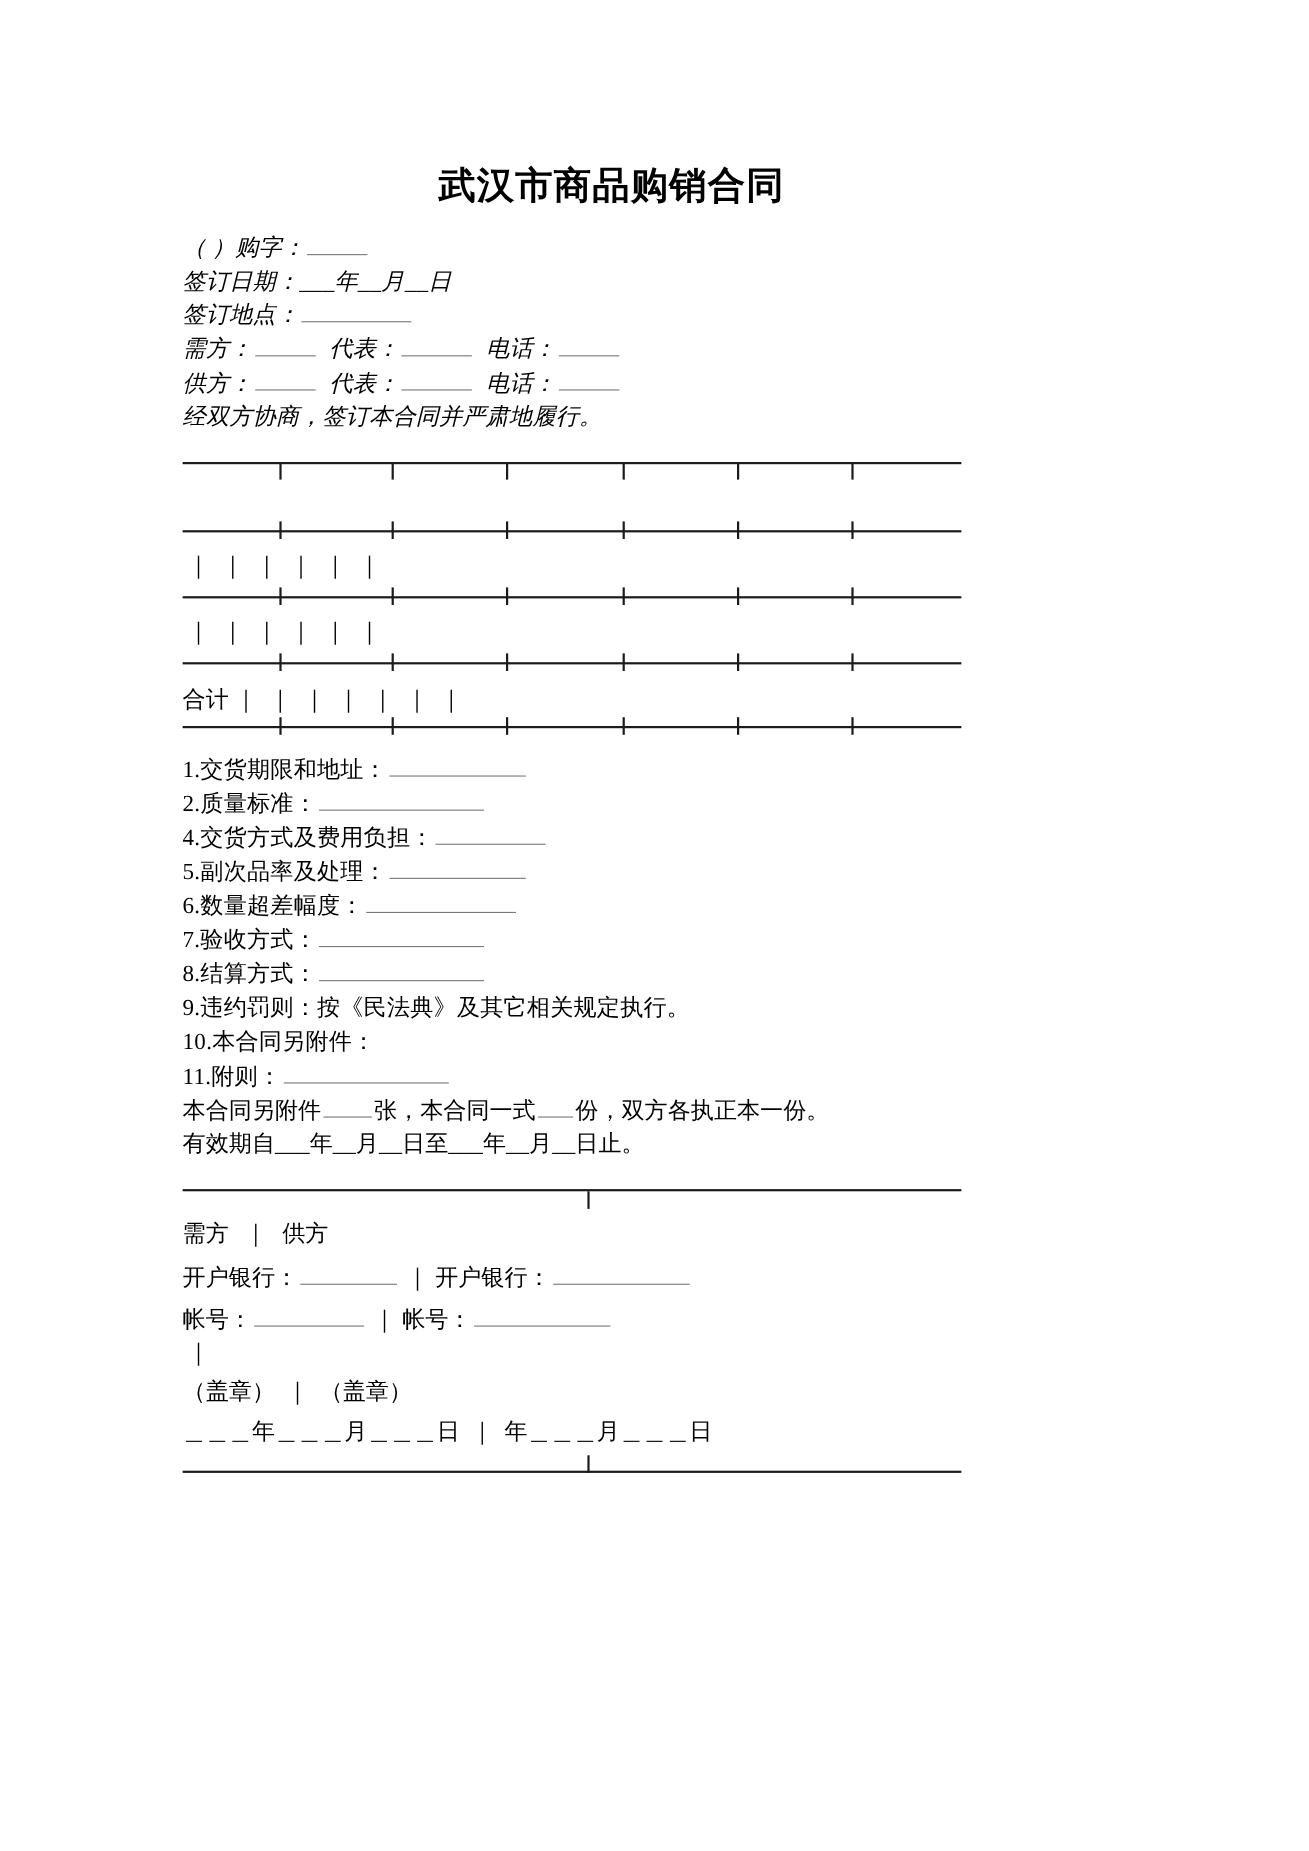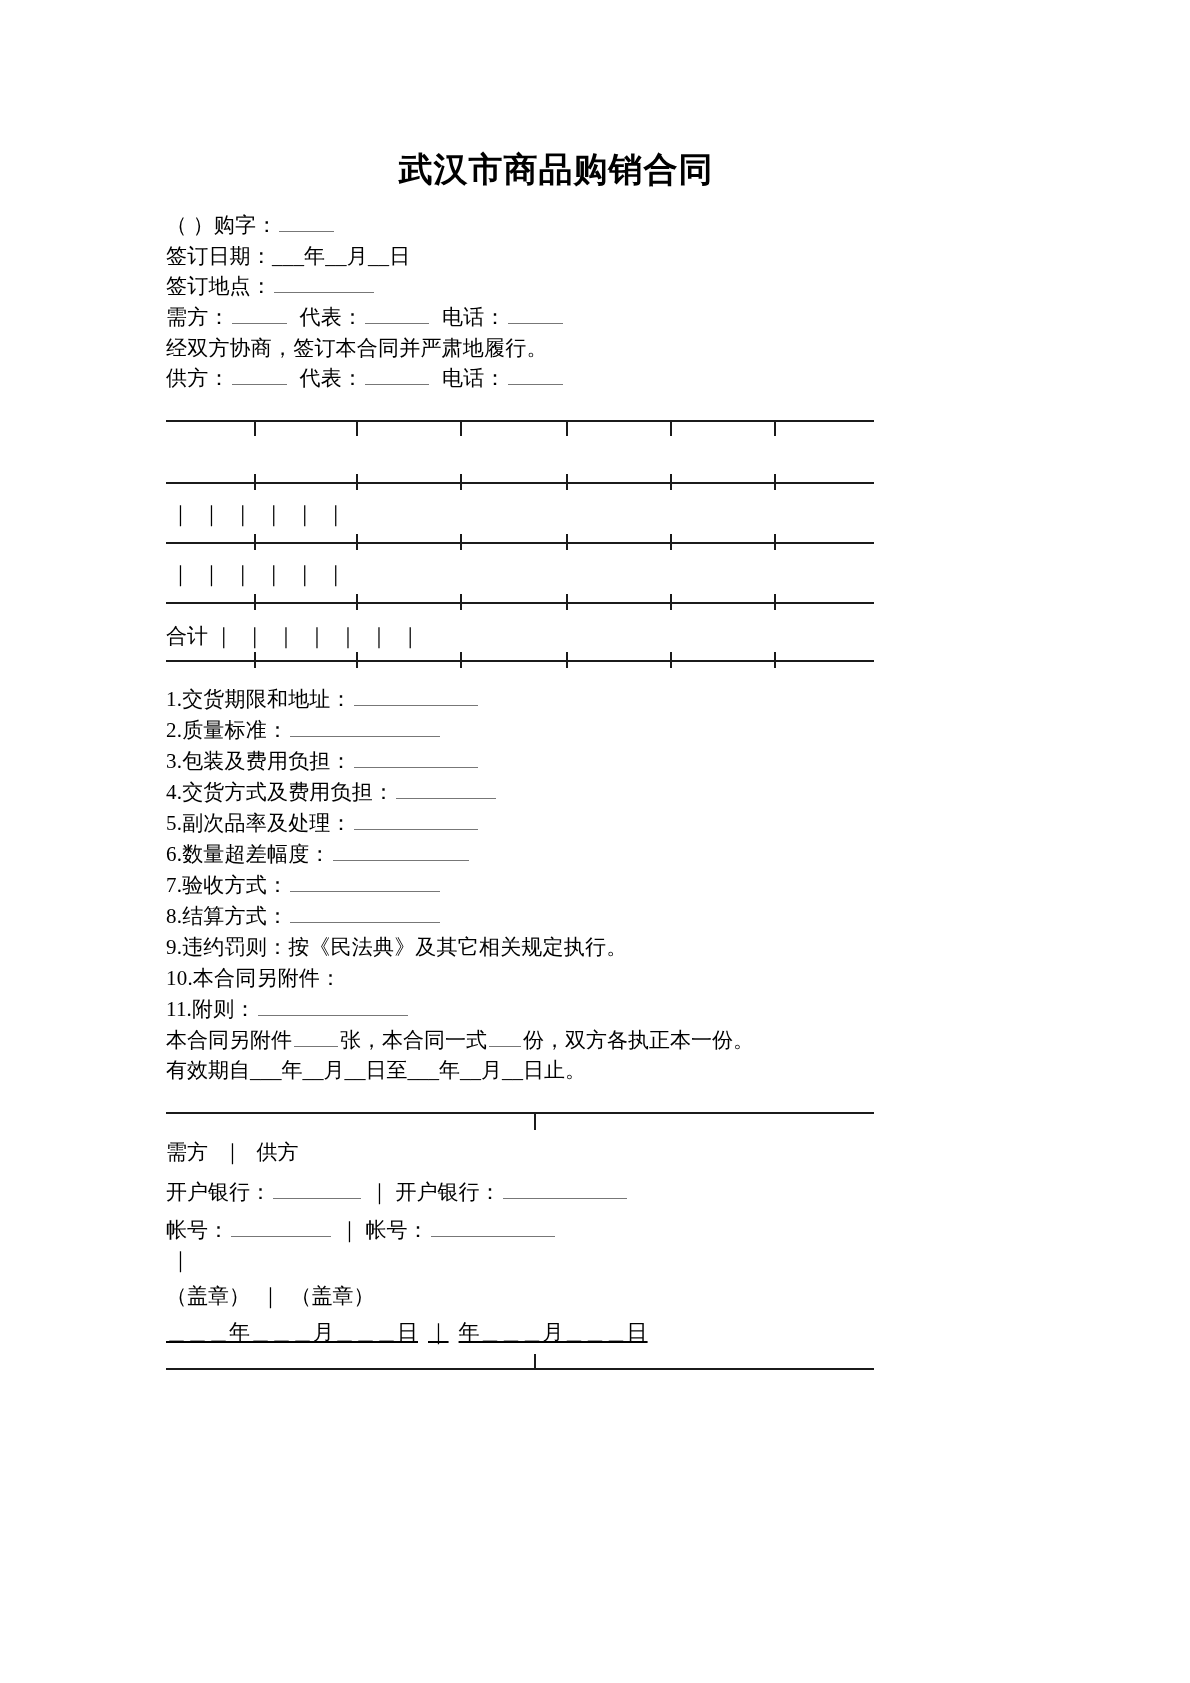--- a/index.html
+++ b/index.html
@@ -64,21 +64,21 @@
   .u4 { width: 44px; }
   .u5 { width: 55px; }
   .u6 { width: 64px; }
   .u8 { width: 88px; }
   .u9 { width: 100px; }
   .u11 { width: 124px; }
   .u12 { width: 136px; }
   .u13 { width: 150px; }
   .u3 { width: 32px; }
 
-  .head-block { margin-top: 18px; }
+  .head-block { margin-top: 18px; font-style: italic; }
 
   
   .tbl {
     position: relative;
     margin-top: 26px;
     width: 708px;
     height: 242px;
   }
   .rule {
     position: absolute;
@@ -147,23 +147,23 @@
     <div class="head-block">
 
       <div class="line"><span>（ ）购字：</span><span class="blank u5"></span></div>
 
       <div class="line"><span>签订日期：</span><span>___年__月__日</span></div>
 
       <div class="line"><span>签订地点：</span><span class="blank u9"></span></div>
 
       <div class="line"><span>需方：</span><span class="blank u5"></span><span>  </span><span>代表：</span><span class="blank u6"></span><span>  </span><span>电话：</span><span class="blank u5"></span></div>
 
+      <div class="line"><span>供方：</span><span class="blank u5"></span><span>  </span><span>代表：</span><span class="blank u6"></span><span>  </span><span>电话：</span><span class="blank u5"></span></div>
+
       <div class="line">经双方协商，签订本合同并严肃地履行。</div>
-
-      <div class="line"><span>供方：</span><span class="blank u5"></span><span>  </span><span>代表：</span><span class="blank u6"></span><span>  </span><span>电话：</span><span class="blank u5"></span></div>
     </div>
 
     <div class="tbl">
 
       <div class="rule" style="top:0px;"></div>
       <div class="tick" style="left:88px;  top:0px;"></div>
       <div class="tick" style="left:190px; top:0px;"></div>
       <div class="tick" style="left:294px; top:0px;"></div>
       <div class="tick" style="left:400px; top:0px;"></div>
       <div class="tick" style="left:504px; top:0px;"></div>
@@ -205,21 +205,20 @@
       <div class="tick" style="left:190px; top:232px;"></div>
       <div class="tick" style="left:294px; top:232px;"></div>
       <div class="tick" style="left:400px; top:232px;"></div>
       <div class="tick" style="left:504px; top:232px;"></div>
       <div class="tick" style="left:608px; top:232px;"></div>
     </div>
 
     <div class="terms" id="terms-list">
         <div class="line"><span>1.</span><span>交货期限和地址：</span><span class="blank u11"></span></div>
         <div class="line"><span>2.</span><span>质量标准：</span><span class="blank u13"></span></div>
-        <div class="line"><span>3.</span><span>包装及费用负担：</span><span class="blank u11"></span></div>
         <div class="line"><span>4.</span><span>交货方式及费用负担：</span><span class="blank u9"></span></div>
         <div class="line"><span>5.</span><span>副次品率及处理：</span><span class="blank u11"></span></div>
         <div class="line"><span>6.</span><span>数量超差幅度：</span><span class="blank u12"></span></div>
         <div class="line"><span>7.</span><span>验收方式：</span><span class="blank u13"></span></div>
         <div class="line"><span>8.</span><span>结算方式：</span><span class="blank u13"></span></div>
         <div class="line"><span>9.</span><span>违约罚则：按《民法典》及其它相关规定执行。</span></div>
         <div class="line"><span>10.</span><span>本合同另附件：</span></div>
         <div class="line"><span>11.</span><span>附则：</span><span class="blank u13"></span></div>
       </div>
 
@@ -235,20 +234,20 @@
       <div class="sig-line" style="top:42px;"><span>需方</span><span style="padding:0 14px;">｜</span><span>供方</span></div>
 
       <div class="sig-line" style="top:80px;"><span>开户银行：</span><span class="blank u8"></span><span style="padding:0 6px;">｜</span><span>开户银行：</span><span class="blank u11"></span></div>
 
       <div class="sig-line" style="top:118px;"><span>帐号：</span><span class="blank u9"></span><span style="padding:0 6px;">｜</span><span>帐号：</span><span class="blank u11"></span></div>
 
       <div class="sig-line" style="top:150px;"><span style="padding-left:4px;">｜</span></div>
 
       <div class="sig-line" style="top:186px;"><span>（盖章）</span><span style="padding:0 10px;">｜</span><span>（盖章）</span></div>
 
-      <div class="sig-line" style="top:222px;text-decoration:underline;"><span>＿＿＿年＿＿＿月＿＿＿日</span><span style="padding:0 10px;">｜</span><span>年＿＿＿月＿＿＿日</span></div>
+      <div class="sig-line" style="top:222px;"><span>＿＿＿年＿＿＿月＿＿＿日</span><span style="padding:0 10px;">｜</span><span>年＿＿＿月＿＿＿日</span></div>
 
       <div class="rule" style="top:268px;"></div>
       <div class="vbar" style="left:368px; top:254px; height:16px;"></div>
     </div>
 
   </div>
 </div>
 
 </body></html>

